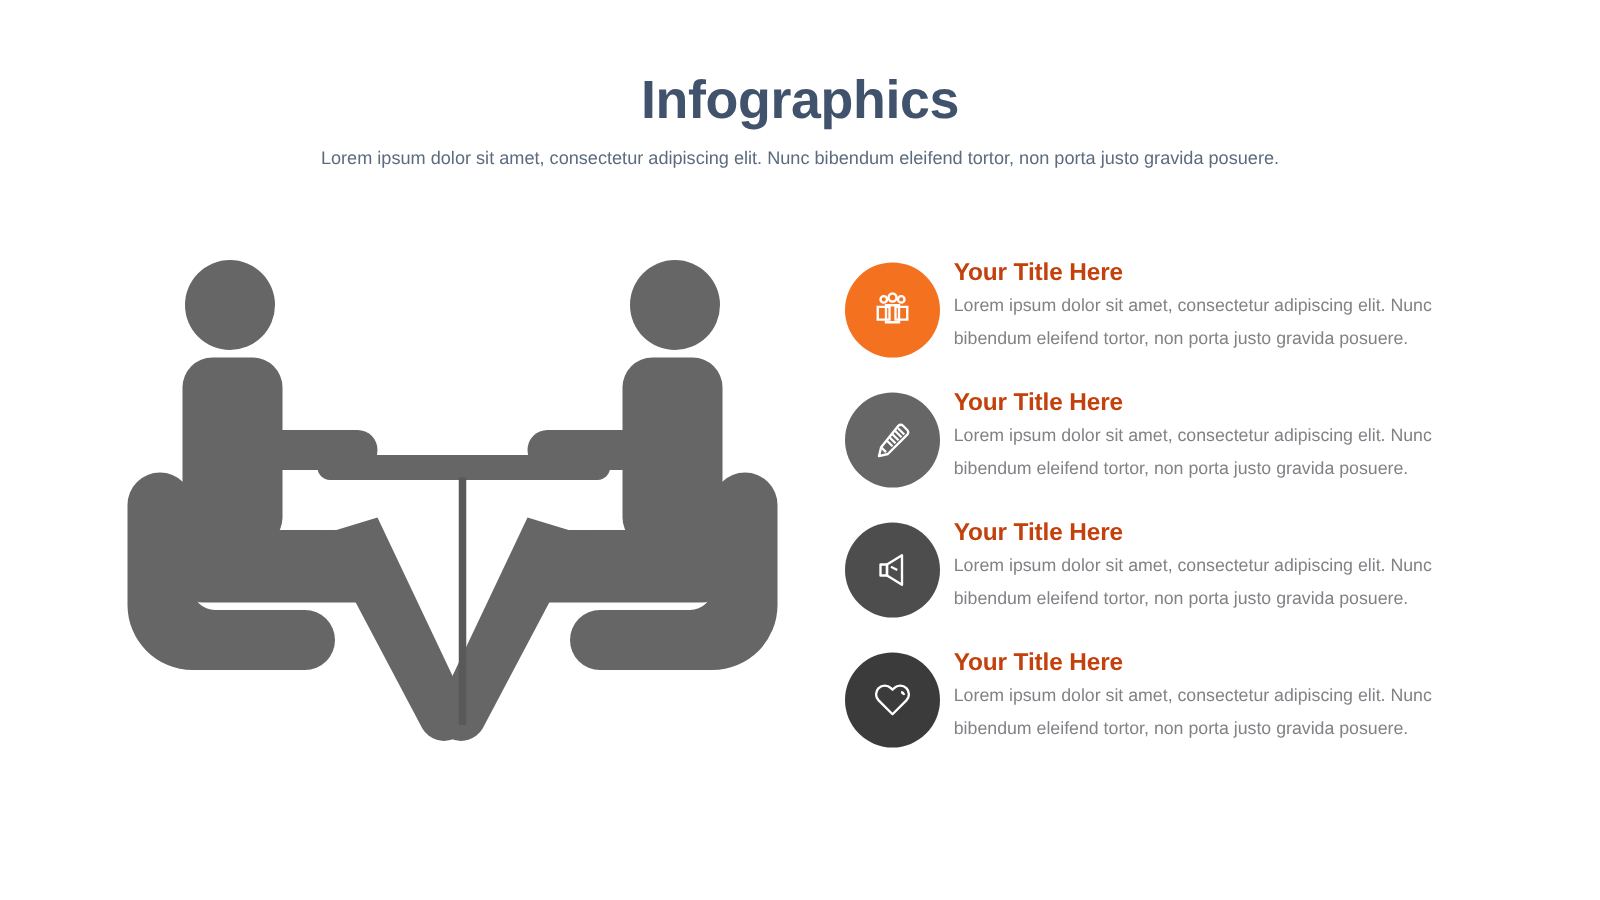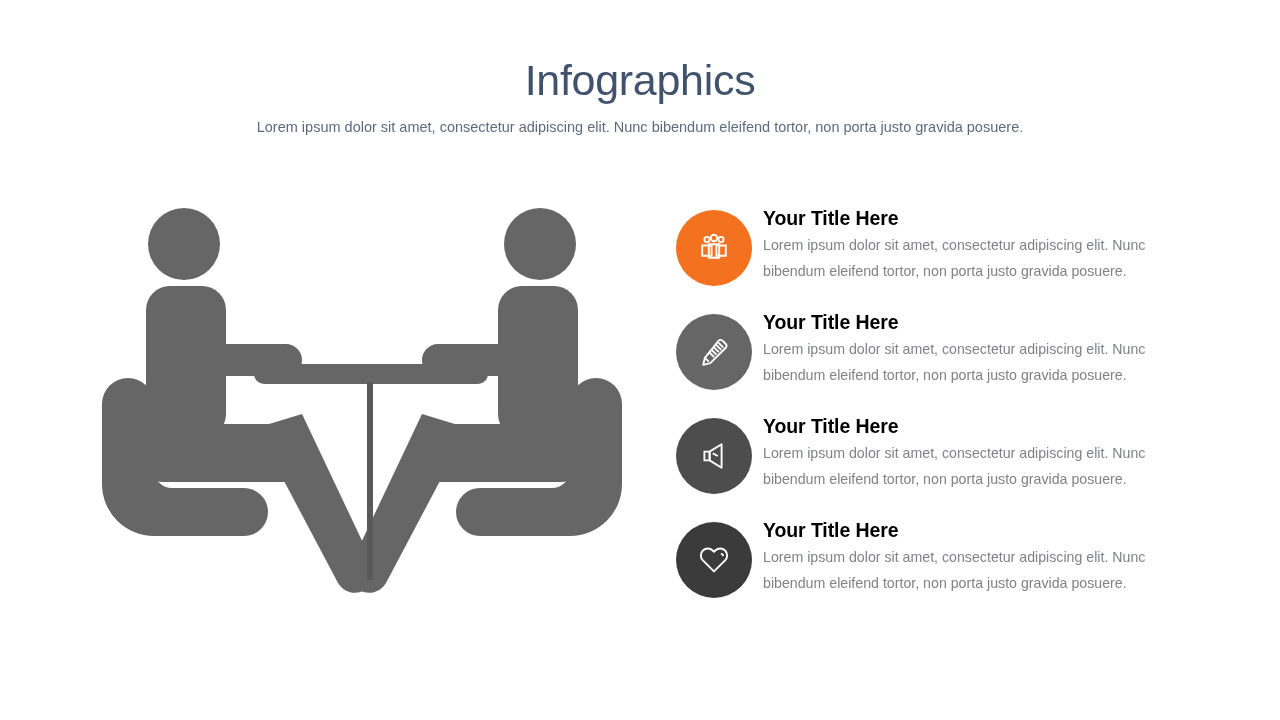--- a/index.html
+++ b/index.html
@@ -7,42 +7,42 @@
     width:1280px; height:720px;
     background:#ffffff;
     font-family:"Liberation Sans", sans-serif;
     overflow:hidden;
   }
   .slide { position:relative; width:1280px; height:720px; background:#ffffff; }
 
   
   .header { position:absolute; left:0; top:58px; width:1280px; text-align:center; }
   .page-title {
-    font-size:43px; font-weight:normal; letter-spacing:-0.3px;
+    font-size:43px; font-weight:bold; letter-spacing:-0.3px;
     color:#41536c; line-height:1.05;
   }
   .page-subtitle {
     margin-top:15px; font-size:14.5px; color:#5c6b7e; line-height:1.3;
   }
 
   
   .illustration { position:absolute; left:88px; top:196px; width:548px; height:400px; }
   .illustration svg { display:block; width:548px; height:400px; }
 
   
   .list { position:absolute; left:676px; top:210px; width:500px; }
   .list-item { position:relative; height:104px; }
   .item-circle {
     position:absolute; left:0; top:0; width:76px; height:76px; border-radius:50%;
     display:flex; align-items:center; justify-content:center;
   }
   .item-circle svg { display:block; }
   .item-text { position:absolute; left:87px; top:-5px; width:412px; }
   .item-title {
-    font-size:19.5px; font-weight:bold; color:#000000;
+    font-size:19.5px; font-weight:bold; color:#c2410c;
     line-height:1.35; letter-spacing:-0.1px;
   }
   .item-desc {
     margin-top:2px; font-size:14.2px; color:#808285; line-height:1.78;
   }
 </style>
 </head>
 <body>
 
 <div class="slide">

